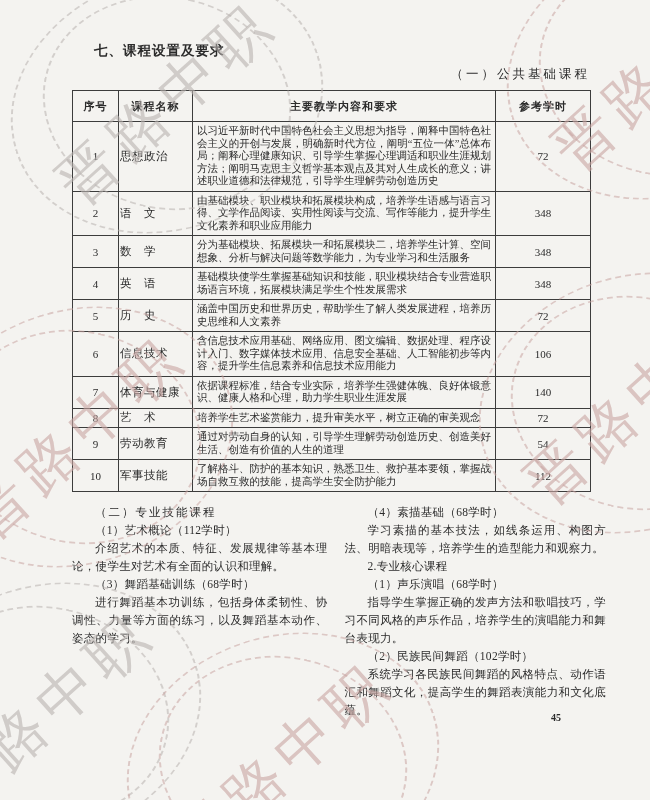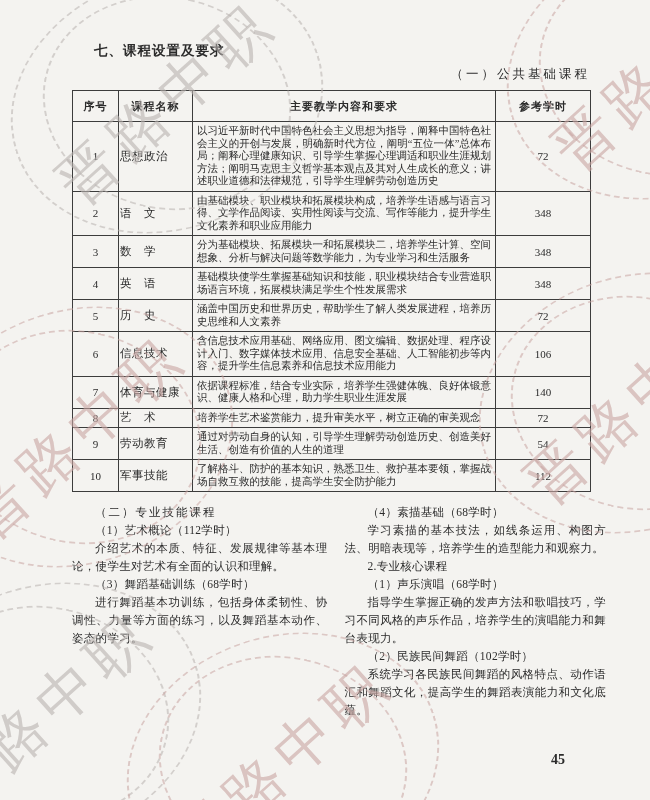--- a/index.html
+++ b/index.html
@@ -47,22 +47,22 @@
     display:flex;gap:17px;margin-top:11px;width:534px;
   }
   .col-left{width:258px;} .col-right{width:264px;}
   p.sec-item{
     margin:0;font-size:11.5px;line-height:18px;text-indent:2em;
     text-align:justify;letter-spacing:.3px;
   }
   p.sec-item.h-kai{letter-spacing:2px;}
 
   .page-number{
-    position:absolute;left:551px;top:752px;z-index:1;
-    font-size:14px;font-weight:bold;font-family:"Liberation Serif",serif;
+    position:absolute;left:551px;top:712px;z-index:1;
+    font-size:10px;font-weight:bold;font-family:"Liberation Serif",serif;
   }
 
   
   .stamp{position:absolute;width:330px;height:330px;z-index:2;pointer-events:none;}
   .stamp .ring-outer,.stamp .ring-inner{
     position:absolute;border-radius:50%;border:2px dashed currentColor;opacity:.55;
   }
   .stamp .ring-outer{inset:6px;transform:rotate(-18deg) scaleY(.8);}
   .stamp .ring-inner{inset:40px;transform:rotate(12deg) scaleY(.85);}
   .stamp .wm-text{

